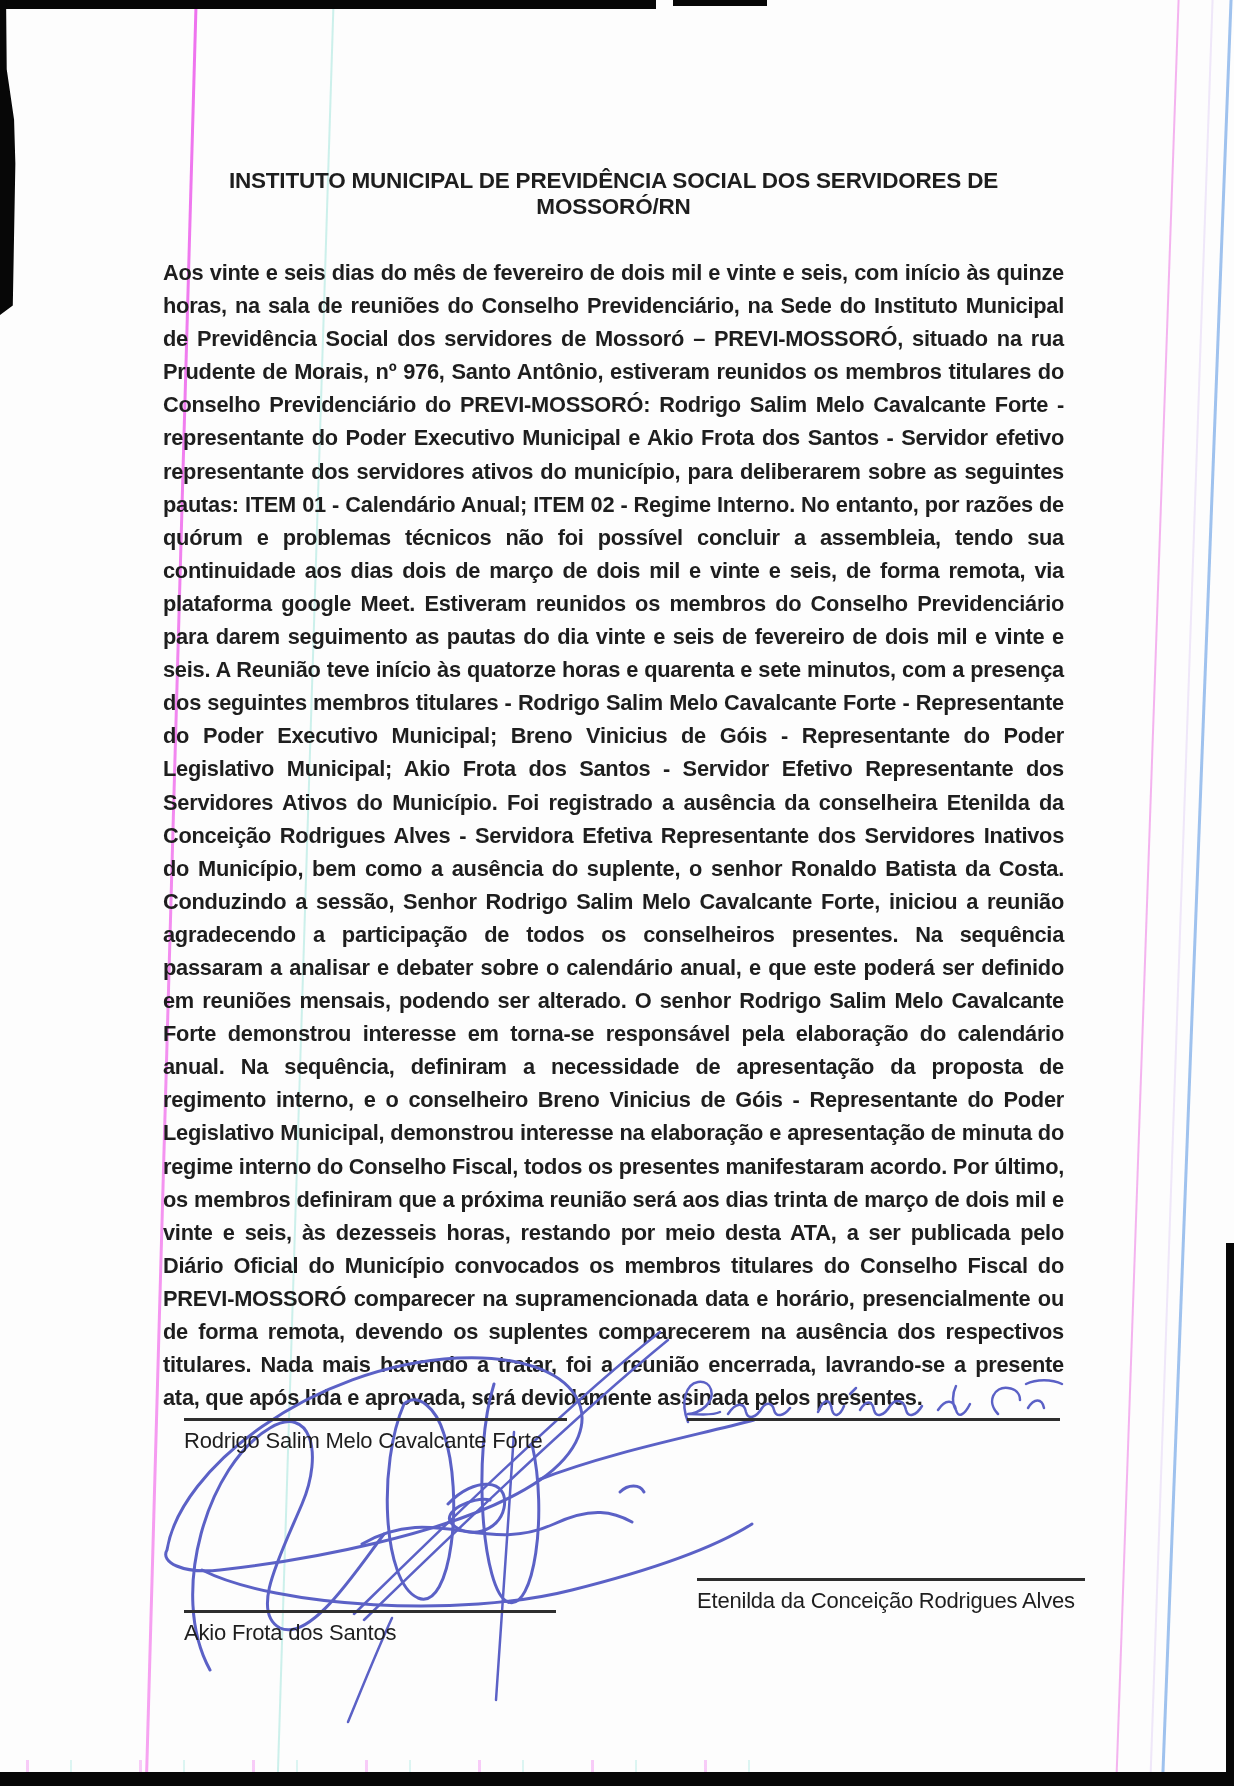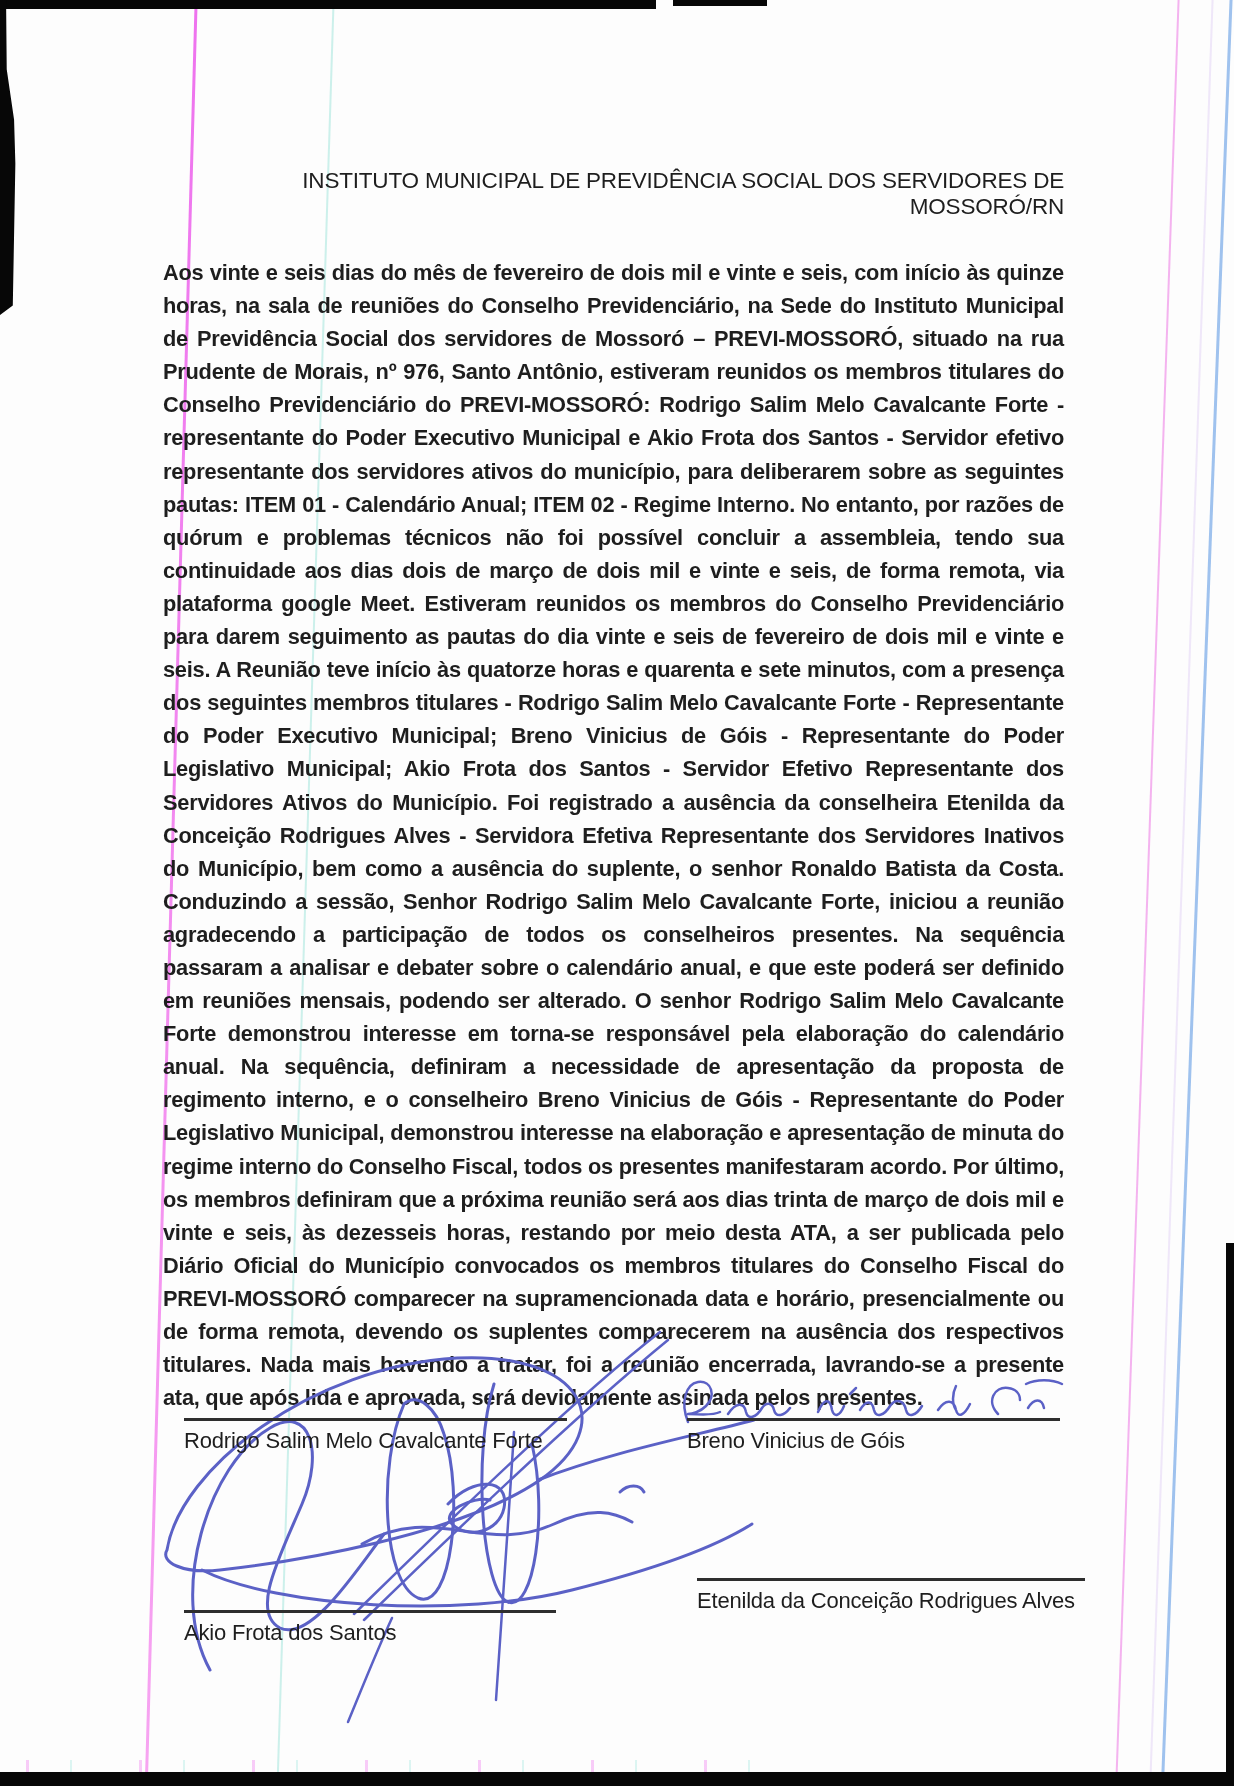--- a/index.html
+++ b/index.html
@@ -50,22 +50,22 @@
     background:var(--scan-cyan);opacity:.8;}
   .vline-pink-right{left:1178px;width:2px;transform:rotate(2deg);
     background:var(--scan-pink-right);opacity:.85;}
   .vline-lavender-right{left:1212px;width:2px;transform:rotate(2deg);
     background:#d9c6f2;opacity:.4;}
   .vline-blue-right{left:1230px;width:3px;transform:rotate(2.2deg);
     background:var(--scan-blue-right);}
   
   .doc-title{
     position:absolute;left:163px;top:168px;width:901px;
-    font-size:22.5px;font-weight:normal;color:var(--text);
-    text-align:right;letter-spacing:-0.2px;
+    font-size:22.5px;font-weight:bold;color:var(--text);
+    text-align:center;letter-spacing:-0.2px;
   }
   .doc-subtitle{
     position:absolute;left:163px;top:220px;width:901px;
     font-size:22.5px;font-weight:bold;color:var(--text);
     text-align:left;letter-spacing:-0.2px;
   }
   .doc-body{
     position:absolute;left:163px;top:256px;width:901px;
     font-size:21.8px;line-height:33.1px;color:var(--text);
     text-align:justify;letter-spacing:-0.25px;margin:0;font-weight:bold;
@@ -139,21 +139,20 @@
     <path stroke-width="2.5" d="M 350 8 C 360 3 376 3 386 8"></path>
   </svg>
 
   <div class="sig-block sig-rodrigo">
     <div class="sig-rule"></div>
     <div class="sig-name">Rodrigo Salim Melo Cavalcante Forte</div>
   </div>
 
   <div class="sig-block sig-breno">
     <div class="sig-rule"></div>
-    <div class="sig-name">Breno Vinicius de Góis</div>
   </div>
 
   <div class="sig-block sig-akio">
     <div class="sig-rule"></div>
     <div class="sig-name">Akio Frota dos Santos</div>
   </div>
 
   <div class="sig-block sig-etenilda">
     <div class="sig-rule"></div>
     <div class="sig-name">Etenilda da Conceição Rodrigues Alves</div>

